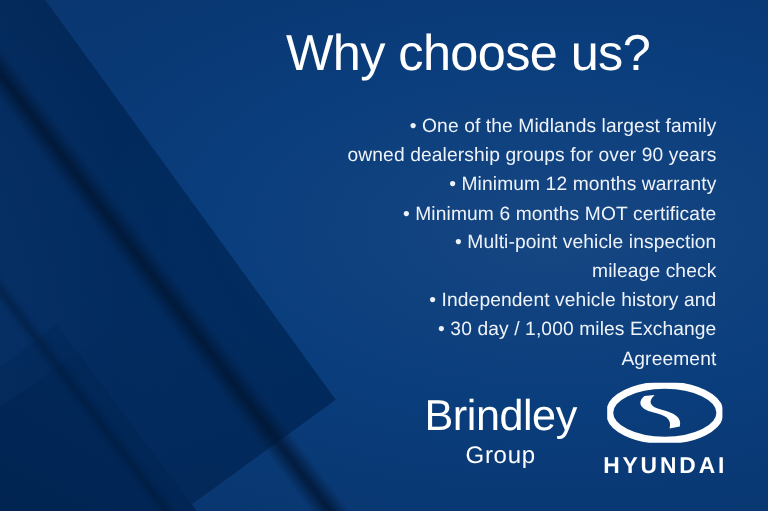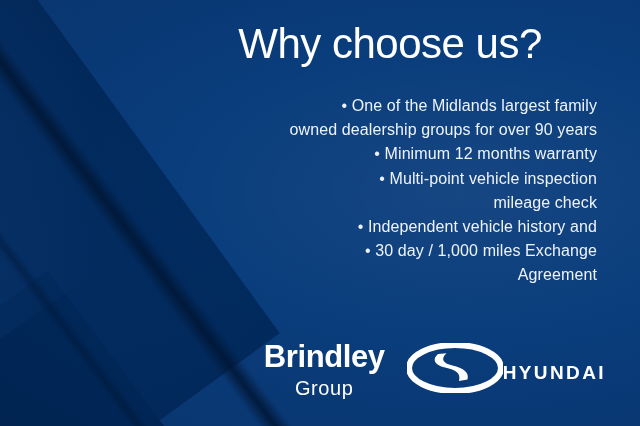--- a/index.html
+++ b/index.html
@@ -134,36 +134,36 @@
     align-items: center;
     gap: 22px;
   }
 
   .brindley {
     text-align: center;
     color: #ffffff;
     line-height: 1;
   }
   .brindley-name {
-    font-size: 31px;
-    font-weight: 700;
+    font-size: 36px;
+    font-weight: 400;
     letter-spacing: -0.4px;
     display: block;
   }
   .brindley-group {
     font-size: 20px;
     font-weight: 300;
     letter-spacing: 0.6px;
     display: block;
     margin-top: 6px;
   }
 
   .hyundai {
     display: flex;
-    flex-direction: row;
+    flex-direction: column;
     align-items: center;
   }
   .hyundai-mark {
     display: block;
   }
   .hyundai-word {
     color: #ffffff;
     font-size: 19px;
     font-weight: 700;
     letter-spacing: 2.4px;
@@ -187,20 +187,21 @@
   </div>
 
   <div class="content">
 
     <div class="title">Why choose us?</div>
 
     <div class="bullets">
       <p>• One of the Midlands largest family</p>
       <p>owned dealership groups for over 90 years</p>
       <p>• Minimum 12 months warranty</p>
+      <p>• Minimum 6 months MOT certificate</p>
       <p>• Multi-point vehicle inspection</p>
       <p>mileage check</p>
       <p>• Independent vehicle history and</p>
       <p>• 30 day / 1,000 miles Exchange</p>
       <p>Agreement</p>
     </div>
 
     <div class="logos">
 
       <div class="brindley">

